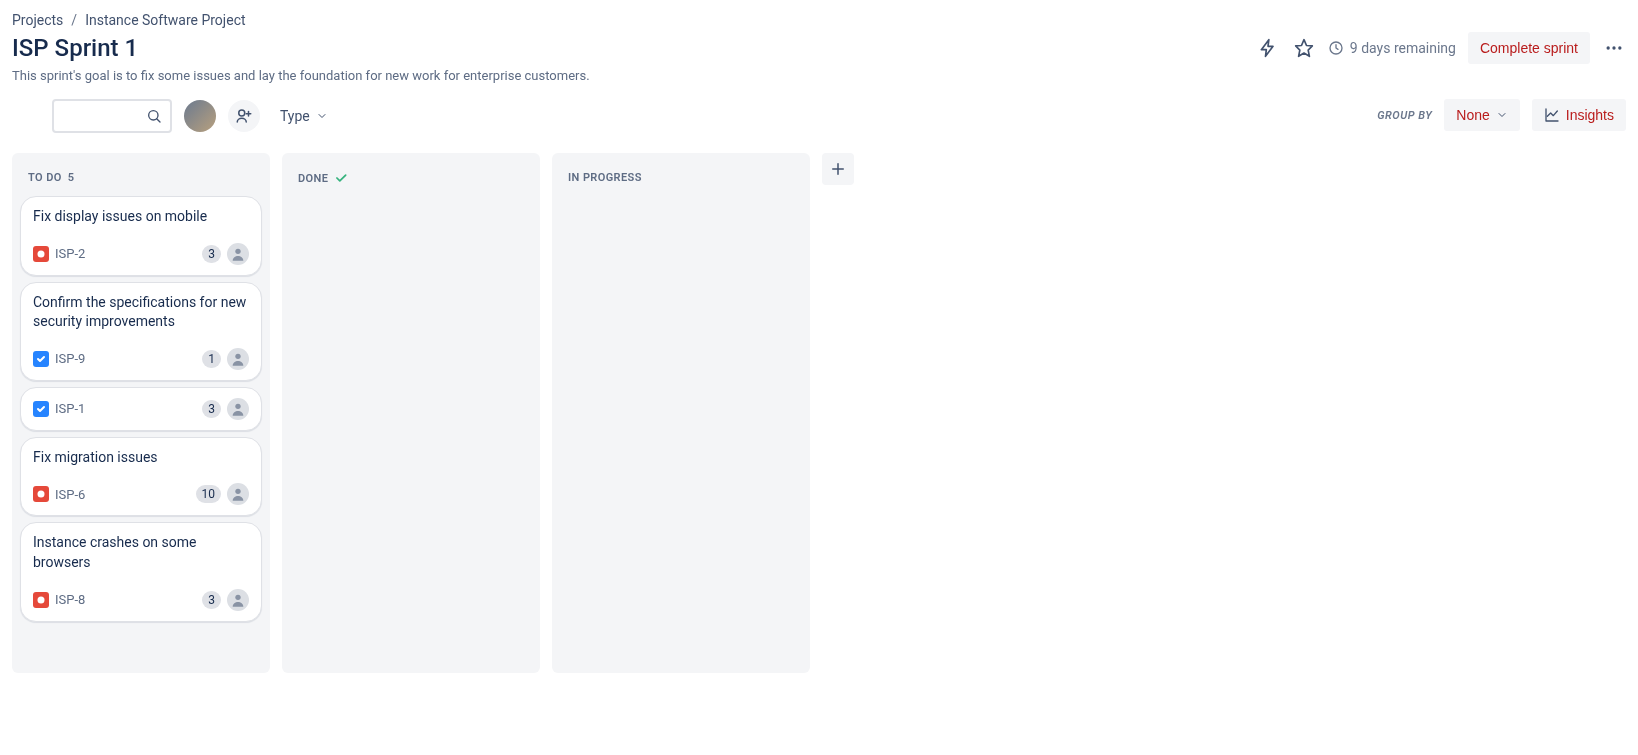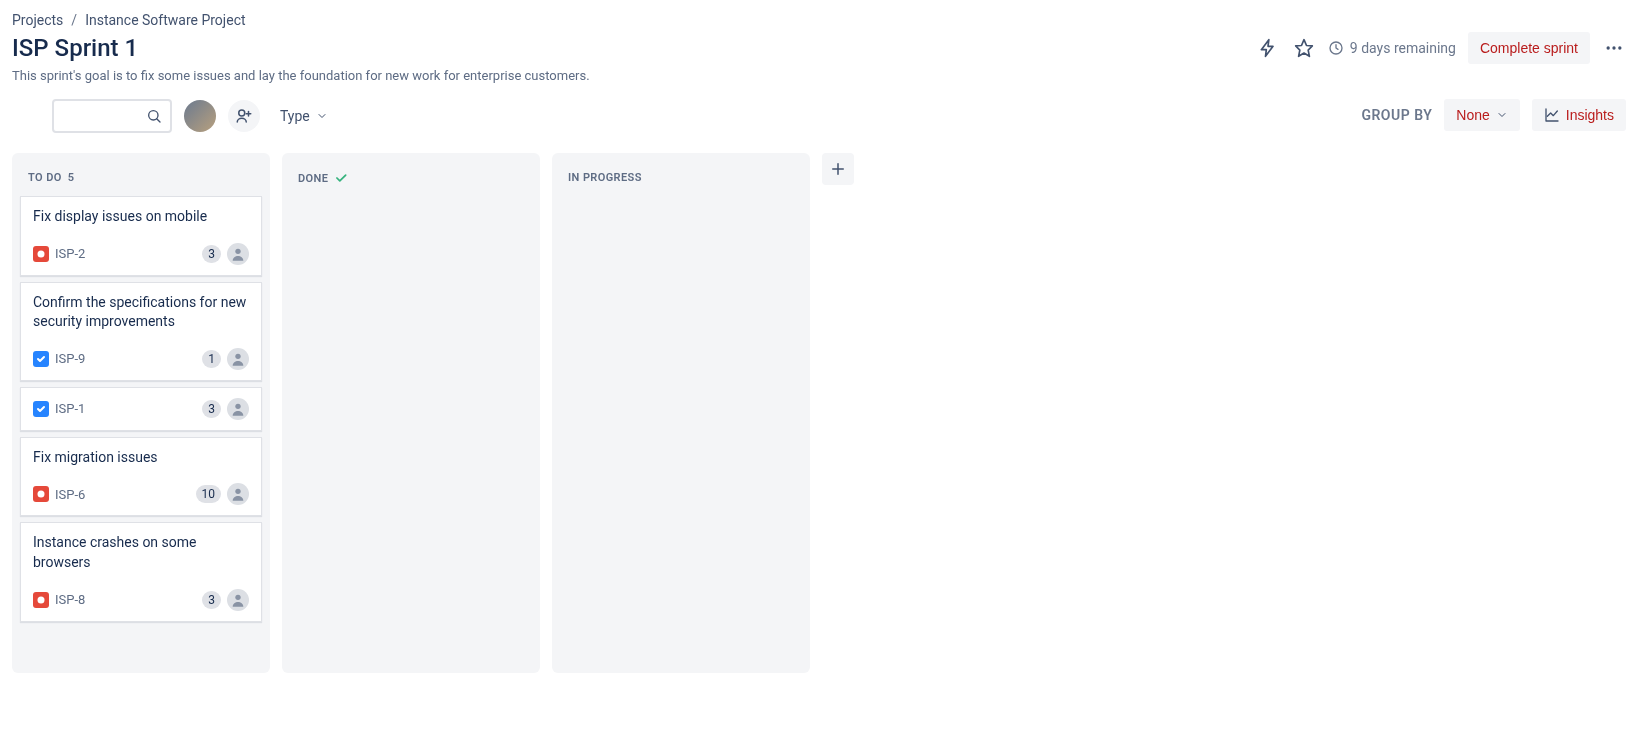--- a/index.html
+++ b/index.html
@@ -128,24 +128,25 @@
     color: #42526e;
     cursor: pointer;
     padding: 6px 8px;
   }
   .toolbar-right {
     display: flex;
     align-items: center;
     gap: 12px;
   }
   .groupby-label {
-    font-size: 14px;
+    font-size: 11px;
     font-weight: 600;
     letter-spacing: 0.5px;
     color: #6b778c;
+    font-style: italic;
   }
 
   .board {
     display: flex;
     gap: 12px;
     align-items: flex-start;
   }
   .column {
     width: 258px;
     background: #f4f5f7;
@@ -160,21 +161,21 @@
     padding: 10px 8px 12px 8px;
     font-size: 11px;
     font-weight: 600;
     letter-spacing: 0.4px;
     color: #5e6c84;
     text-transform: uppercase;
   }
   .card {
     background: #fff;
     border: 1px solid #dfe1e6;
-    border-radius: 0;
+    border-radius: 16px;
     padding: 10px 12px;
     margin-bottom: 6px;
     box-shadow: 0 1px 1px rgba(9,30,66,0.1);
   }
   .card-title {
     font-size: 14px;
     color: #172b4d;
     margin-bottom: 16px;
     line-height: 1.4;
   }

